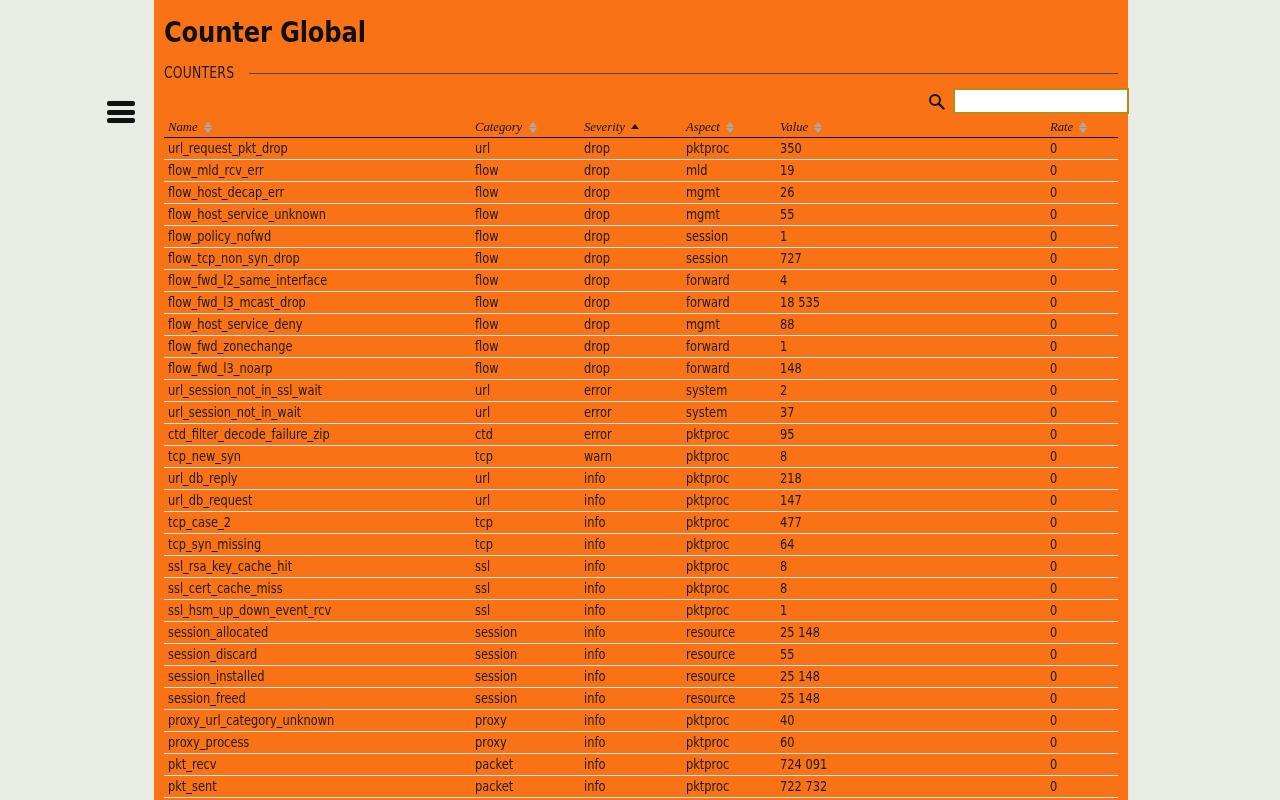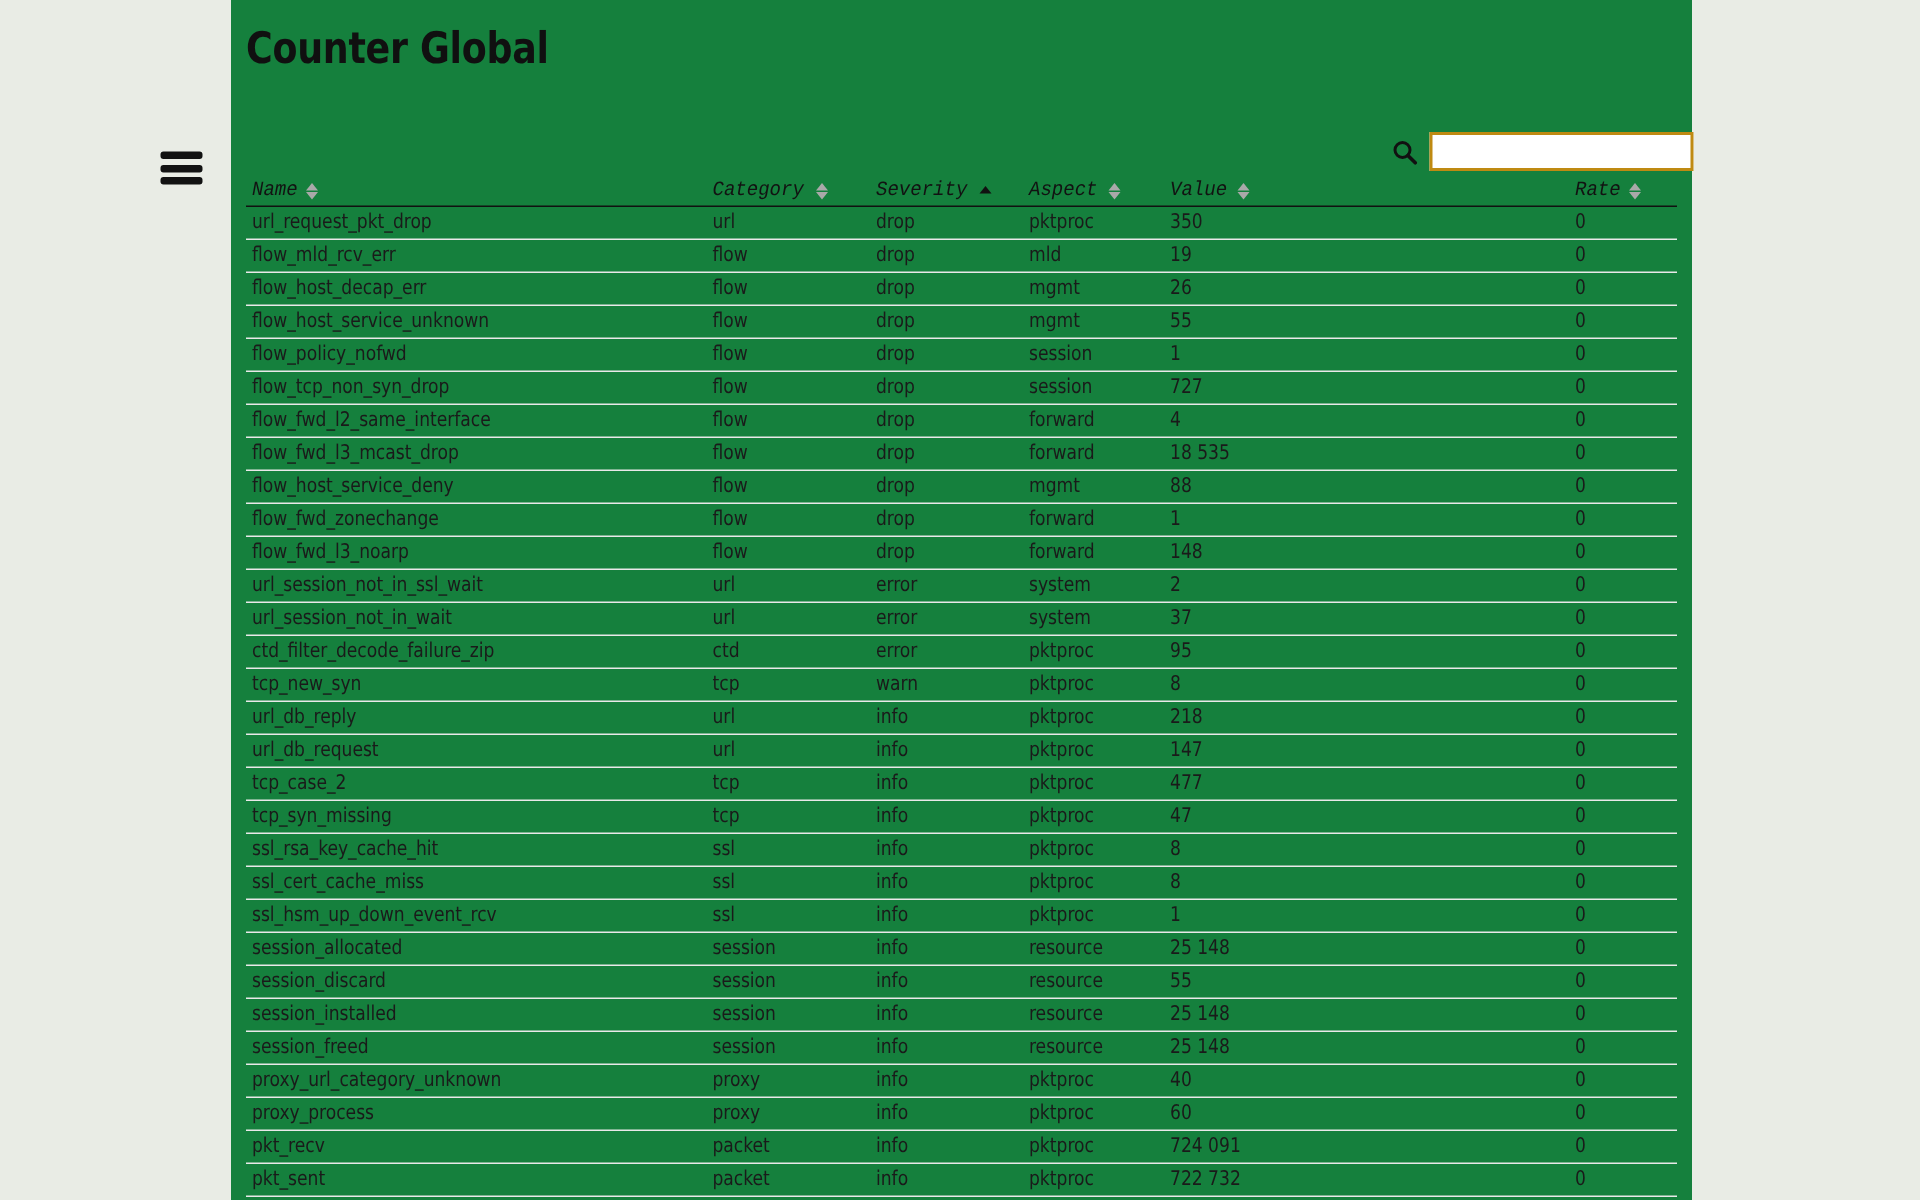--- a/index.html
+++ b/index.html
@@ -41,21 +41,21 @@
     background: #121212;
   }
 
   
   .panel {
     position: absolute;
     left: 154px;
     top: 0;
     width: 974px;
     height: 800px;
-    background: #15803d;
+    background: #f97316;
     box-sizing: border-box;
   }
 
   .panel-inner {
     position: absolute;
     left: 10px;
     top: 0;
     width: 954px;
     height: 800px;
   }
@@ -138,21 +138,21 @@
     position: relative;
     height: 21px;
     border-bottom: 1px solid #111;
   }
   .th {
     position: absolute;
     bottom: 2px;
     display: flex;
     align-items: center;
     gap: 4px;
-    font-family: Liberation Mono, monospace;
+    font-family: Liberation Serif, serif;
     font-style: italic;
     font-size: 13.5px;
     color: #121212;
     white-space: nowrap;
     cursor: pointer;
   }
   .th .th-label {
     transform: scaleX(0.94);
     transform-origin: left center;
   }
@@ -223,20 +223,24 @@
     <span></span>
     <span></span>
     <span></span>
   </div>
 
   <div class="panel">
     <div class="panel-inner">
 
       <div class="page-title">Counter Global</div>
 
+      <div class="section-head">
+        <div class="label">COUNTERS</div>
+        <div class="rule"></div>
+      </div>
 
       <div class="search-wrap">
         <span class="search-icon">
           <svg width="17" height="17" viewBox="0 0 17 17">
             <circle cx="7" cy="7" r="5" fill="none" stroke="#111" stroke-width="2"></circle>
             <line x1="10.6" y1="10.6" x2="15.5" y2="15.5" stroke="#111" stroke-width="2.4" stroke-linecap="round"></line>
           </svg>
         </span>
         <input class="search-input" type="text" placeholder="" style="">
       </div>
@@ -430,21 +434,21 @@
               <div class="cell c-severity"><span>info</span></div>
               <div class="cell c-aspect"><span>pktproc</span></div>
               <div class="cell c-value"><span>477</span></div>
               <div class="cell c-rate"><span>0</span></div>
             </div>
             <div class="row">
               <div class="cell c-name"><span>tcp_syn_missing</span></div>
               <div class="cell c-category"><span>tcp</span></div>
               <div class="cell c-severity"><span>info</span></div>
               <div class="cell c-aspect"><span>pktproc</span></div>
-              <div class="cell c-value"><span>47</span></div>
+              <div class="cell c-value"><span>64</span></div>
               <div class="cell c-rate"><span>0</span></div>
             </div>
             <div class="row">
               <div class="cell c-name"><span>ssl_rsa_key_cache_hit</span></div>
               <div class="cell c-category"><span>ssl</span></div>
               <div class="cell c-severity"><span>info</span></div>
               <div class="cell c-aspect"><span>pktproc</span></div>
               <div class="cell c-value"><span>8</span></div>
               <div class="cell c-rate"><span>0</span></div>
             </div>

